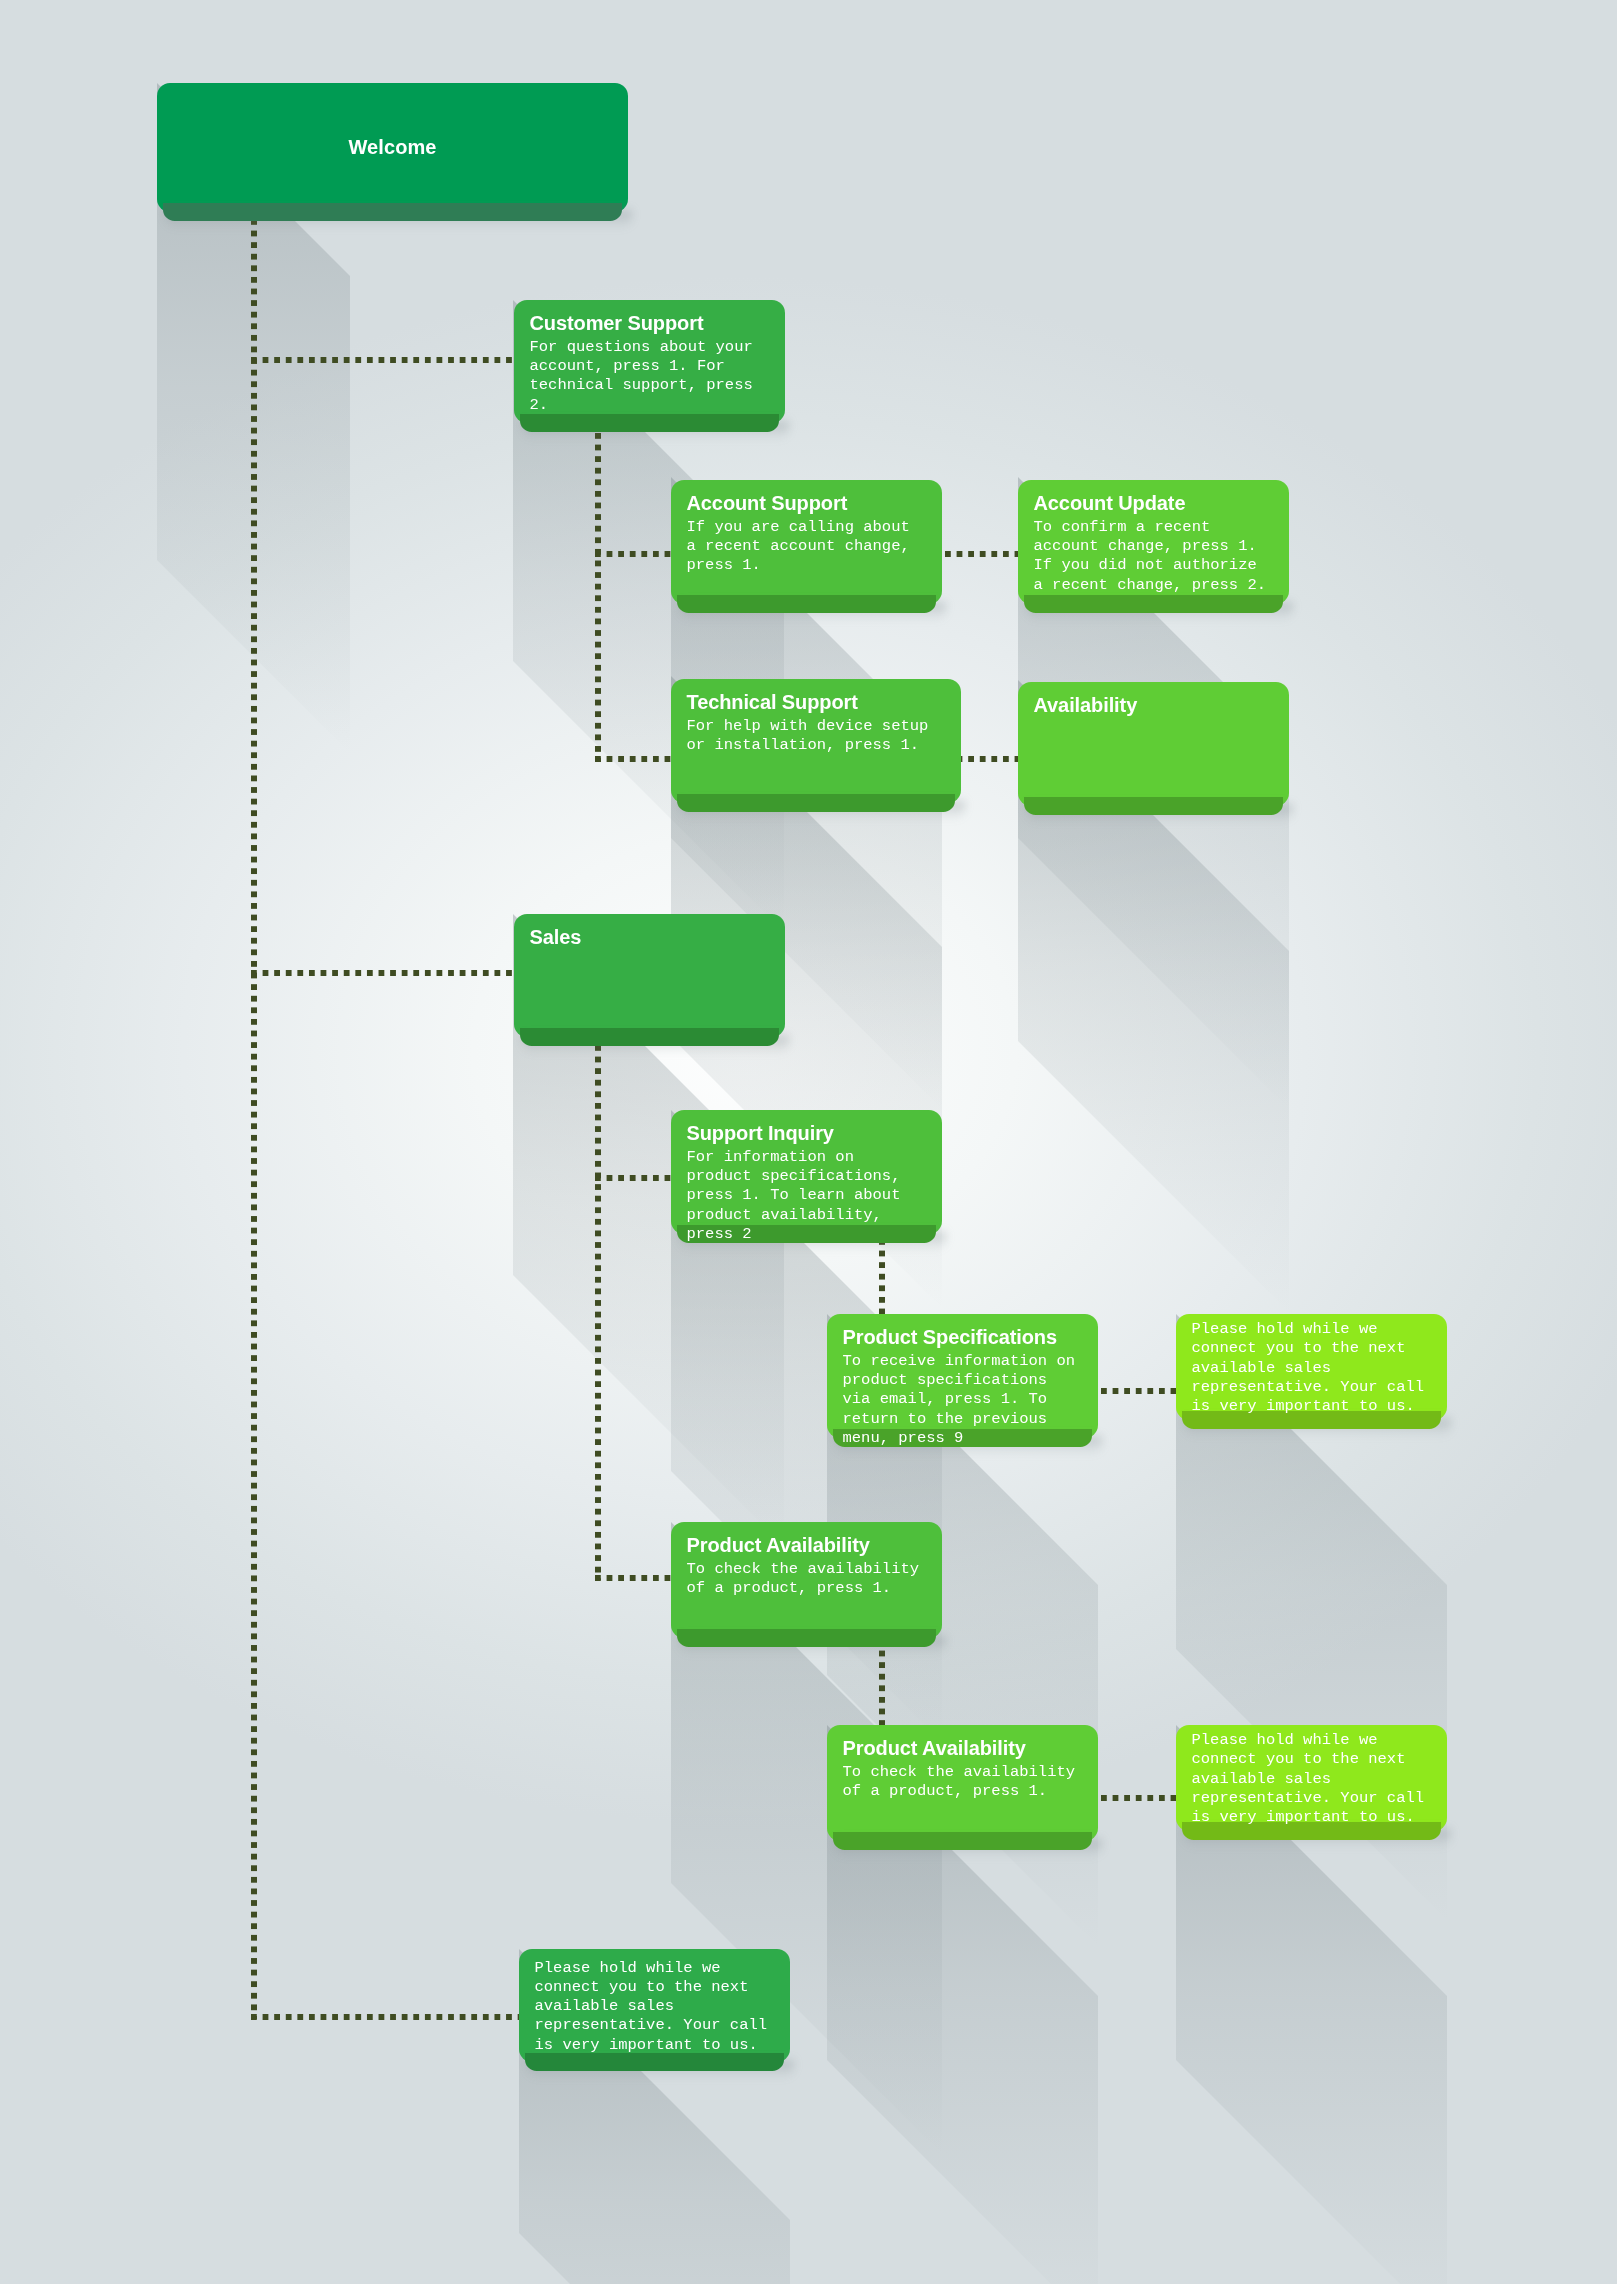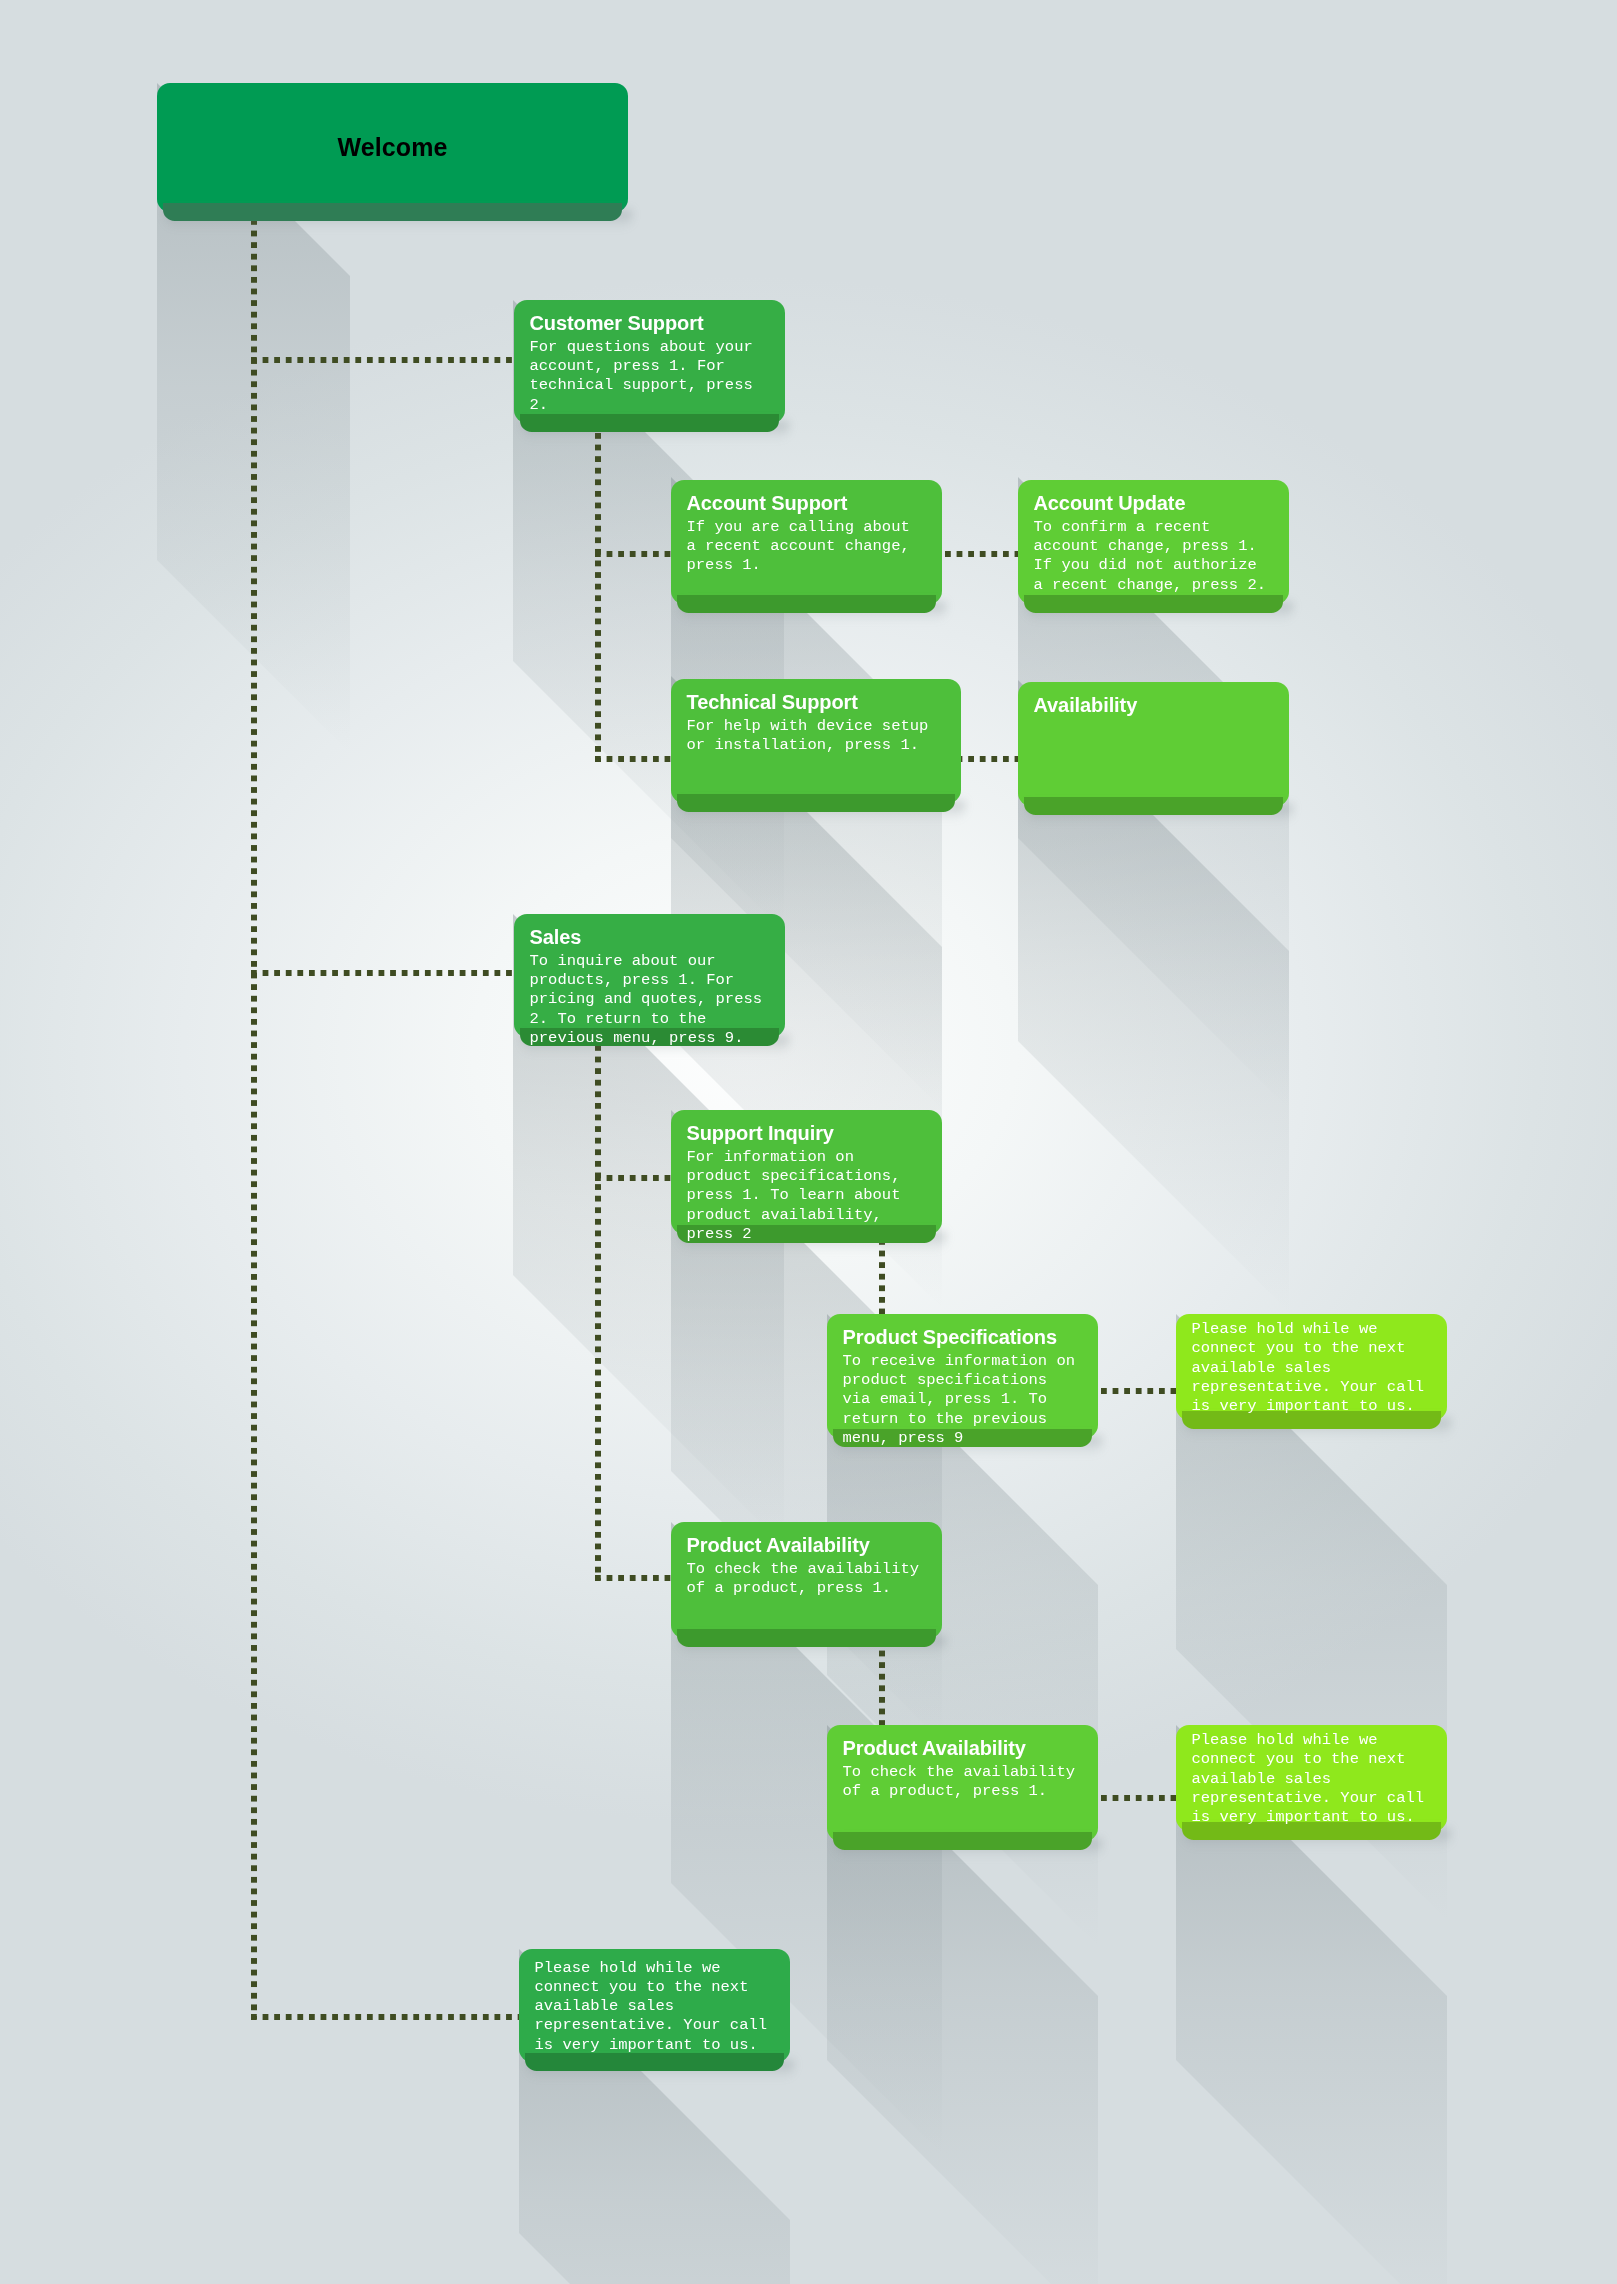--- a/index.html
+++ b/index.html
@@ -80,21 +80,21 @@
   .t-bright .lip{ background:#73ba17; }
   .t-green      { background:#2eab4a; }
   .t-green .lip { background:#24873a; }
 
   
   #node-welcome{
     display:flex;align-items:center;justify-content:center;
     padding:0;
   }
   #node-welcome .title{
-    font-size:25px;font-weight:bold;color:#000000;letter-spacing:0.1px;
+    font-size:20px;font-weight:bold;color:#ffffff;letter-spacing:0.1px;
   }
   
   .conn{position:absolute;z-index:3;}
   .conn.v{
     width:5.8px;
     background-image:linear-gradient(to bottom,#3f4c22 0 5.8px, rgba(0,0,0,0) 5.8px 11.6px);
     background-size:5.8px 11.6px;
   }
   .conn.h{
     height:5.8px;
@@ -187,21 +187,20 @@
   <div class="node t-light" style="left:1018px;top:682px;width:271px;height:124px;">
     <div class="drop"></div>
     <div class="lip"></div>
     <h3>Availability</h3>
   </div>
 
   <div class="node t-dark" style="left:514px;top:914px;width:271px;height:123px;">
     <div class="drop"></div>
     <div class="lip"></div>
     <h3>Sales</h3>
-    <p>To inquire about our products, press 1. For pricing and quotes, press 2. To return to the previous menu, press 9.</p>
   </div>
 
   <div class="node t-mid" style="left:671px;top:1110px;width:271px;height:124px;">
     <div class="drop"></div>
     <div class="lip"></div>
     <h3>Support Inquiry</h3>
     <p>For information on product specifications, press 1. To learn about product availability, press 2</p>
   </div>
 
   <div class="node t-light" style="left:827px;top:1314px;width:271px;height:124px;">

